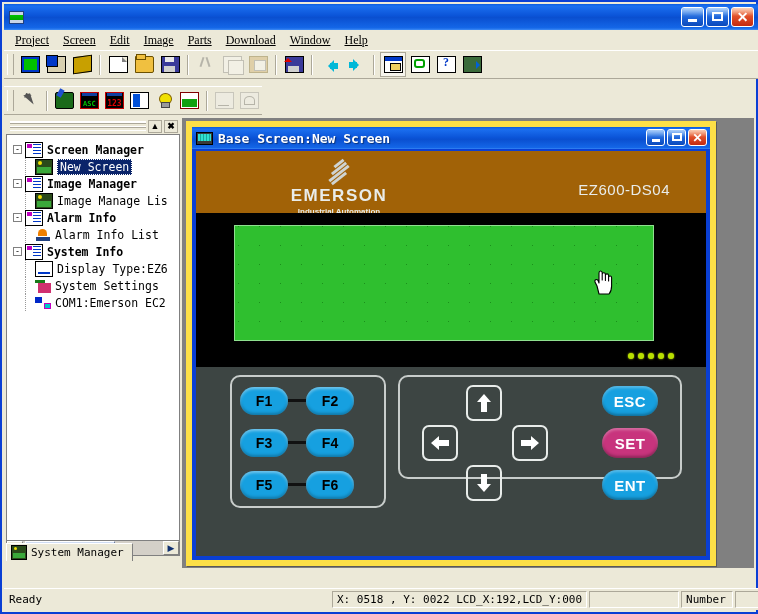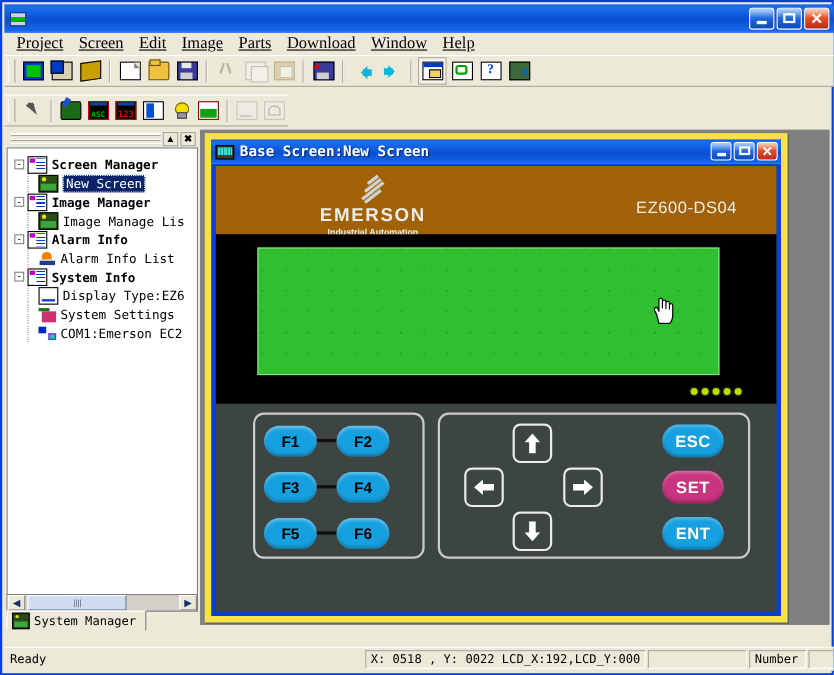--- a/index.html
+++ b/index.html
@@ -49,21 +49,21 @@
   .ico-x{position:absolute;left:0;top:0;right:0;bottom:0;color:#fff;font:bold 14px "Liberation Sans",sans-serif;
     display:flex;align-items:center;justify-content:center;line-height:1;}
 
   
   .menubar{
     position:absolute;left:2px;top:28px;width:754px;height:20px;
     background:#ece9d8;display:flex;align-items:center;padding-left:4px;
     box-sizing:border-box;
   }
   .menu-item{
-    padding:2px 7px;color:#000;font-size:15px;
+    padding:2px 7px;color:#000;font-size:12px;
     font-family:"Liberation Serif",serif;
     cursor:default;white-space:nowrap;
   }
   .menu-item span.u{text-decoration:underline;}
 
   
   .toolbar{
     position:absolute;left:2px;background:#ece9d8;height:29px;
     display:flex;align-items:center;box-sizing:border-box;
     border-top:1px solid #fff;border-bottom:1px solid #aca899;
@@ -196,21 +196,21 @@
     position:absolute;left:0;bottom:17px;width:174px;height:16px;
     background:#d4d0c8;border:1px solid #808080;box-sizing:border-box;display:flex;align-items:center;
   }
   .sbtn{width:16px;height:14px;background:#ece9d8;border:1px solid #fff;border-right-color:#808080;border-bottom-color:#808080;
     box-sizing:border-box;display:flex;align-items:center;justify-content:center;font:9px "Liberation Sans",sans-serif;color:#103070;}
   .sthumb{width:90px;height:14px;margin-left:2px;background:#cfdcf2;border:1px solid #fff;border-right-color:#6a7a99;border-bottom-color:#6a7a99;
     box-sizing:border-box;display:flex;align-items:center;justify-content:center;}
   .sgrip{width:7px;height:7px;background:repeating-linear-gradient(to right,#7a8aa8 0 1px,transparent 1px 2px);}
   .strack{flex:1;}
 
-  .tabrow{position:absolute;left:0;bottom:0;width:174px;height:18px;}
+  .tabrow{position:absolute;left:0;bottom:12px;width:174px;height:18px;}
   .tab{
     position:absolute;left:0;top:0;height:18px;padding:0 8px 0 4px;
     background:#ece9d8;border:1px solid #fff;border-bottom:none;border-right-color:#808080;
     display:flex;align-items:center;gap:4px;box-sizing:border-box;
     font-family:"DejaVu Sans Mono","Liberation Mono",monospace;font-size:11px;
   }
   .tab-ico{width:14px;height:13px;background:#2a4a1a;border:1px solid #000;position:relative;}
   .tab-ico:before{content:"";position:absolute;left:1px;bottom:1px;right:1px;height:5px;background:#3aa83a;}
   .tab-ico:after{content:"";position:absolute;left:2px;top:1px;width:3px;height:3px;background:#f0e000;border-radius:50%;}
 
@@ -264,21 +264,21 @@
     background-image:radial-gradient(#1b8f1b 0.8px, transparent 0.9px);
     background-size:21px 19px;background-position:14px 10px;
   }
   .cursor{position:absolute;left:358px;top:44px;width:22px;height:26px;}
   .cursor svg{display:block;}
   .leds{position:absolute;right:32px;bottom:8px;display:flex;gap:4px;}
   .led{width:6px;height:6px;border-radius:50%;background:#b8e000;box-shadow:0 0 2px #cfe800;}
   .dev-keys{position:absolute;left:0;right:0;top:216px;bottom:0;display:flex;gap:12px;padding:8px 24px 0 34px;box-sizing:border-box;}
   .kgroup{border:2px solid #c8cdcb;border-radius:10px;box-sizing:border-box;position:relative;}
   .kgroup.fn{width:156px;height:133px;}
-  .kgroup.nav{flex:1;height:133px;}
+  .kgroup.nav{flex:1;height:104px;}
   .fkey{
     position:absolute;width:48px;height:28px;border-radius:14px;background:#16a0e0;
     color:#000;font:bold 14px "Liberation Sans",sans-serif;
     display:flex;align-items:center;justify-content:center;
     box-shadow:inset 0 -2px 3px rgba(0,0,0,.25), inset 0 2px 3px rgba(255,255,255,.4);
   }
   .fconn{position:absolute;height:3px;background:#111;width:18px;}
   .arrow{
     position:absolute;width:36px;height:36px;border:2px solid #e8ecea;border-radius:7px;
     box-sizing:border-box;display:flex;align-items:center;justify-content:center;

